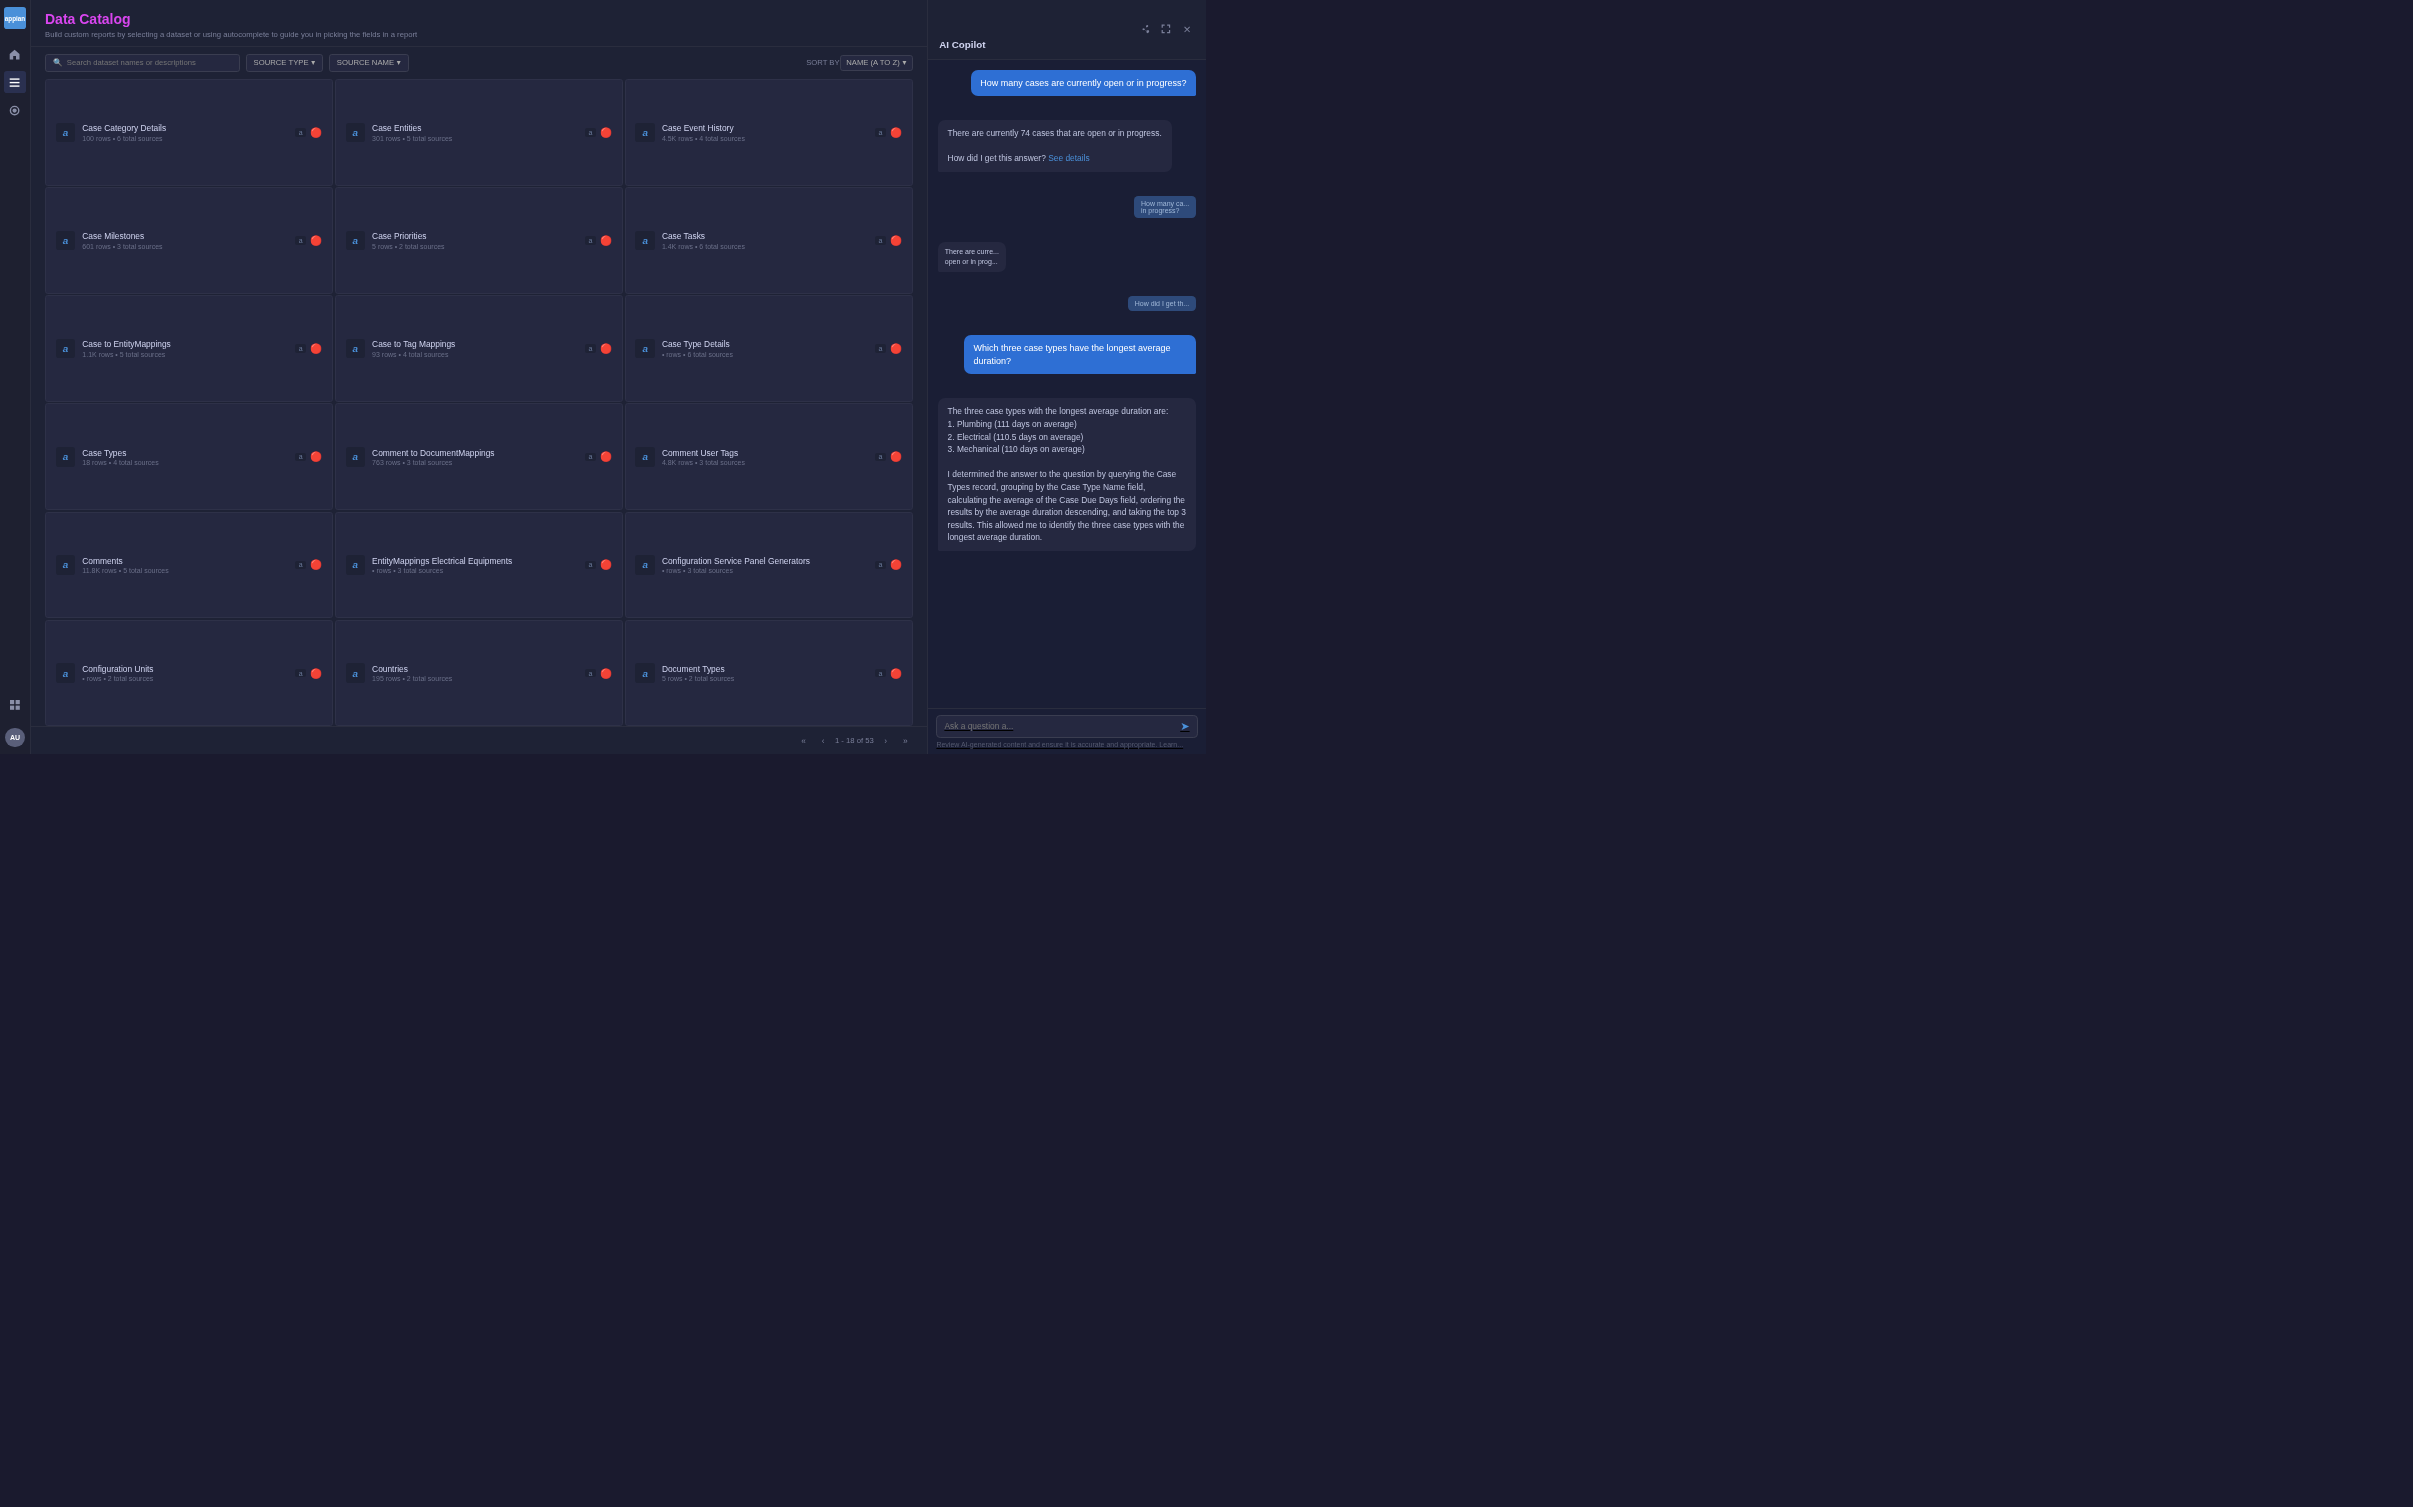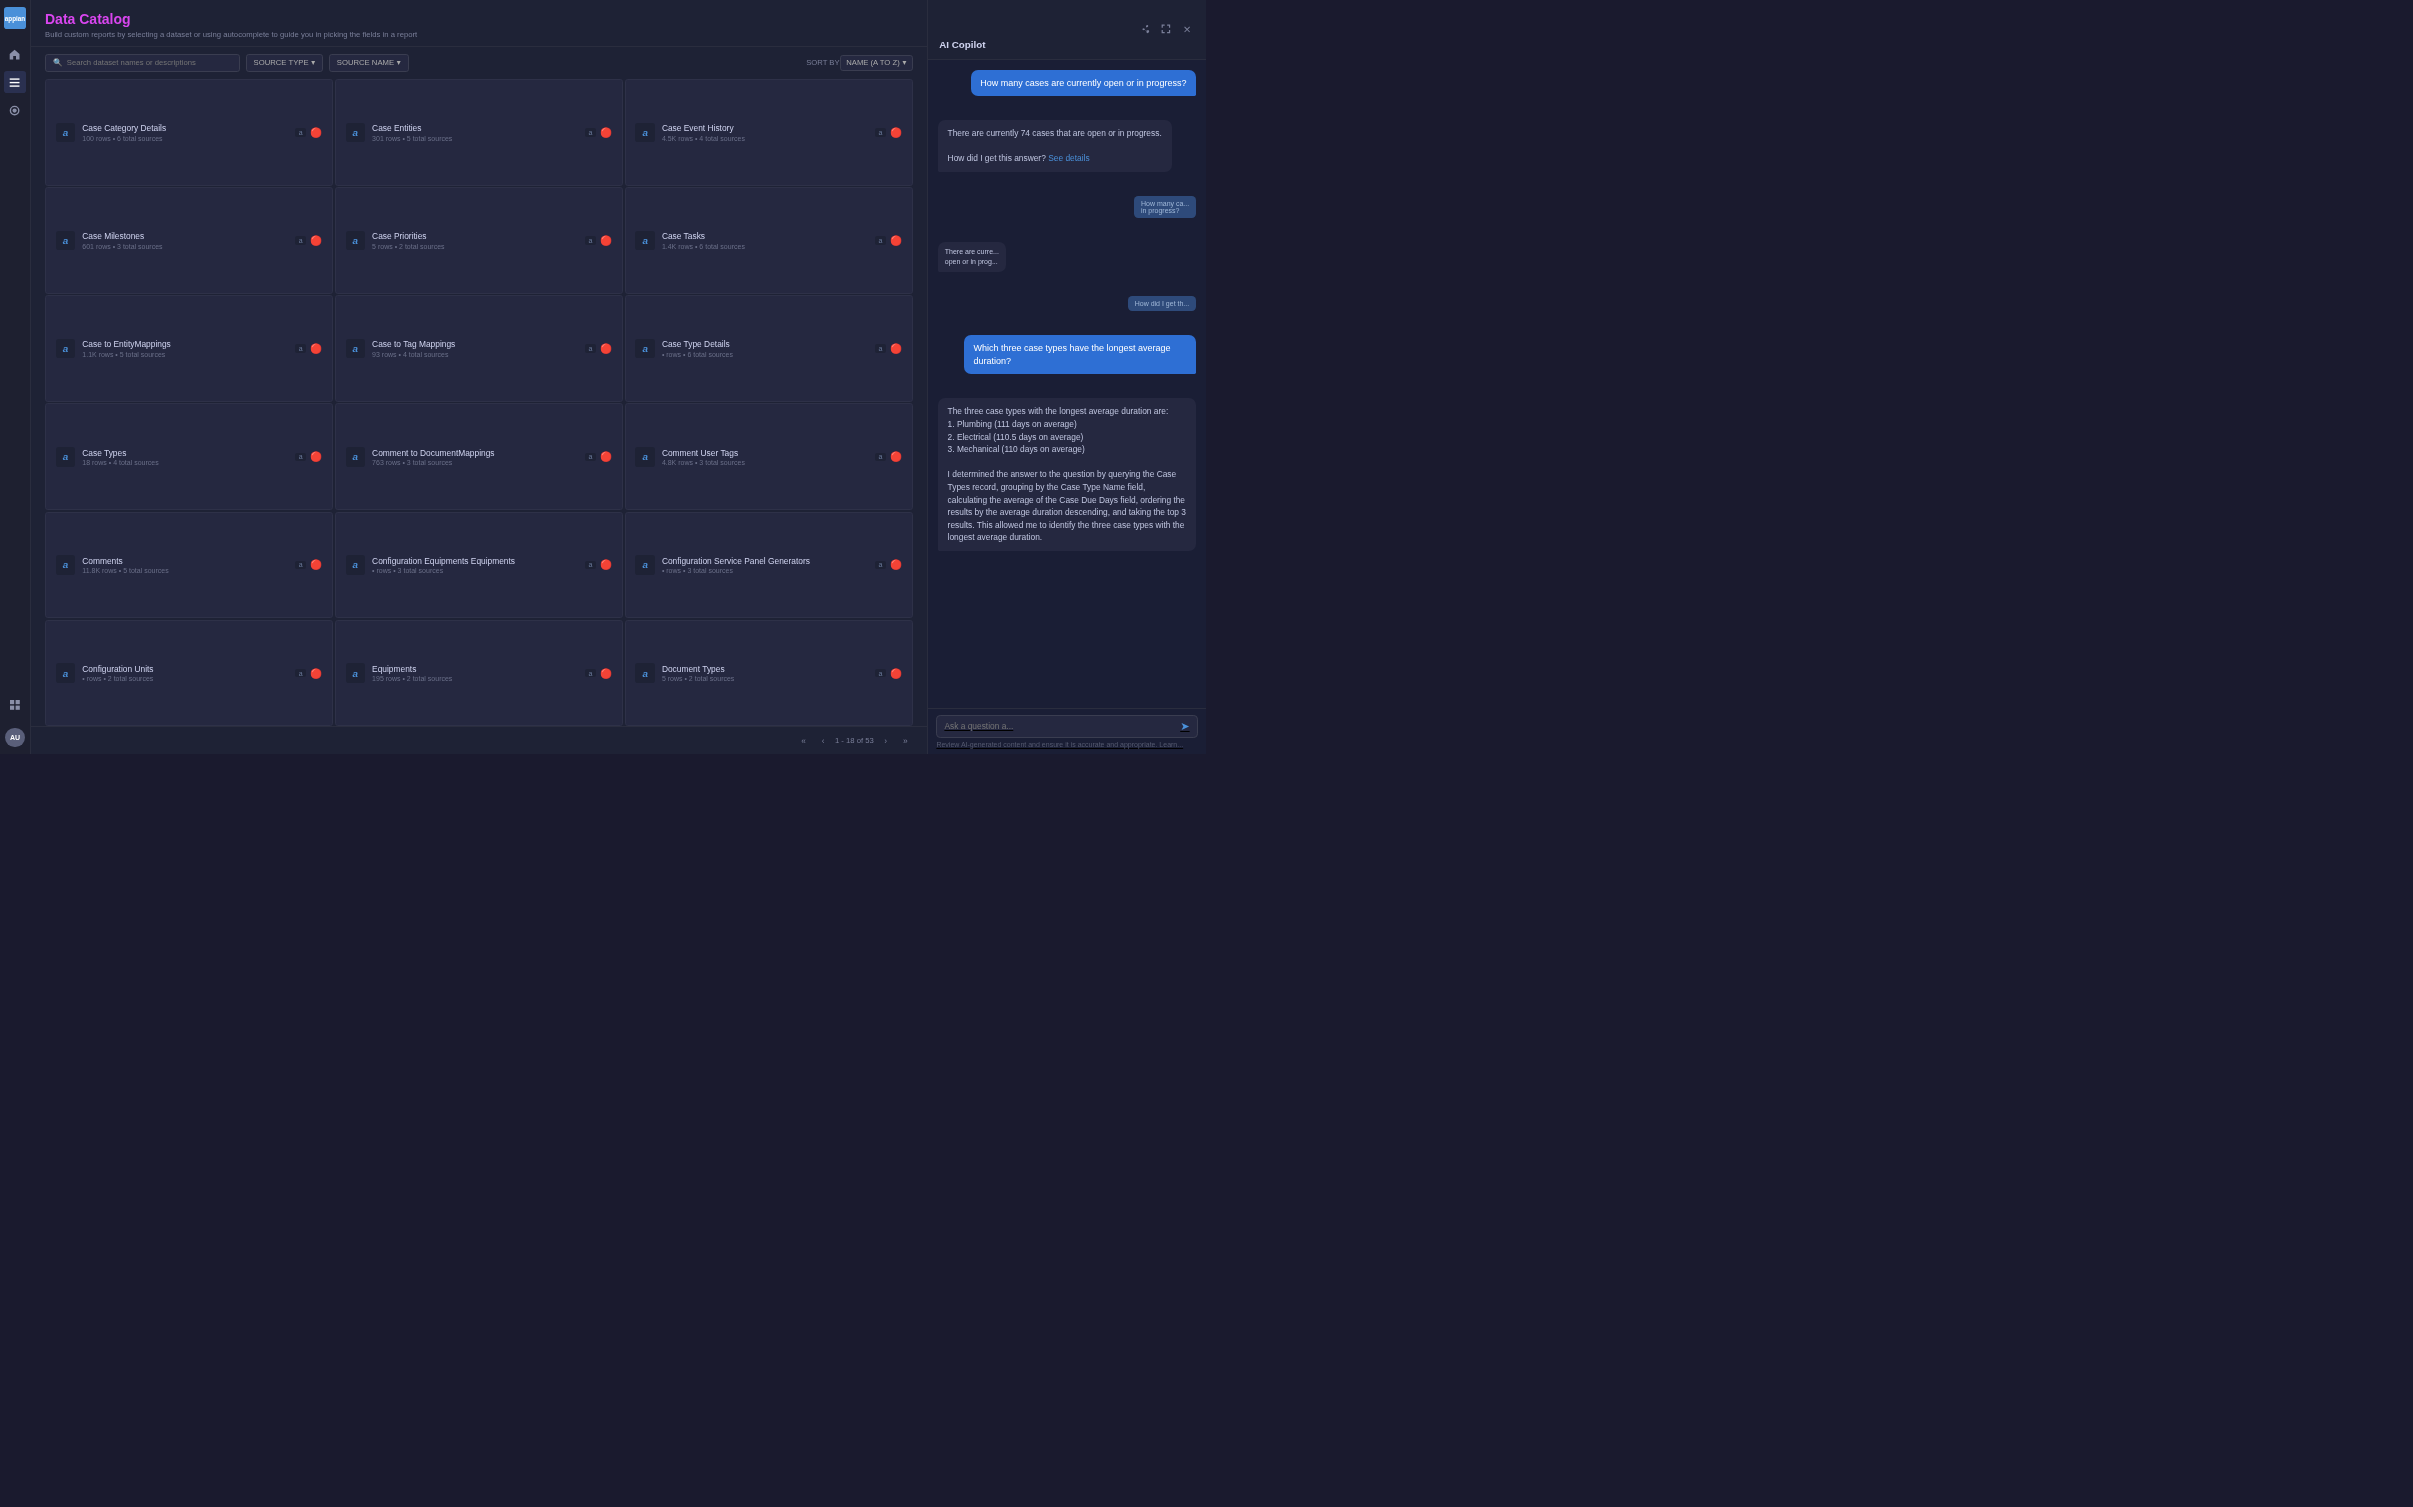--- a/index.html
+++ b/index.html
@@ -622,21 +622,21 @@
       <div class="card-actions">
         <span class="card-tag">a</span>
         <span class="card-delete">🔴</span>
       </div>
     </div>
       <div class="catalog-card">
       <div class="card-icon">
         <span style="font-style:italic;font-weight:bold;font-size:9.8px;color:#4a90d9;">a</span>
       </div>
       <div class="card-body">
-        <div class="card-title">Configuration Equipments Equipments</div>
+        <div class="card-title">EntityMappings Electrical Equipments</div>
         <div class="card-meta">• rows • 3 total sources</div>
       </div>
       <div class="card-actions">
         <span class="card-tag">a</span>
         <span class="card-delete">🔴</span>
       </div>
     </div>
       <div class="catalog-card">
       <div class="card-icon">
         <span style="font-style:italic;font-weight:bold;font-size:9.8px;color:#4a90d9;">a</span>
@@ -661,21 +661,21 @@
       <div class="card-actions">
         <span class="card-tag">a</span>
         <span class="card-delete">🔴</span>
       </div>
     </div>
       <div class="catalog-card">
       <div class="card-icon">
         <span style="font-style:italic;font-weight:bold;font-size:9.8px;color:#4a90d9;">a</span>
       </div>
       <div class="card-body">
-        <div class="card-title">Equipments</div>
+        <div class="card-title">Countries</div>
         <div class="card-meta">195 rows • 2 total sources</div>
       </div>
       <div class="card-actions">
         <span class="card-tag">a</span>
         <span class="card-delete">🔴</span>
       </div>
     </div>
       <div class="catalog-card">
       <div class="card-icon">
         <span style="font-style:italic;font-weight:bold;font-size:9.8px;color:#4a90d9;">a</span>

